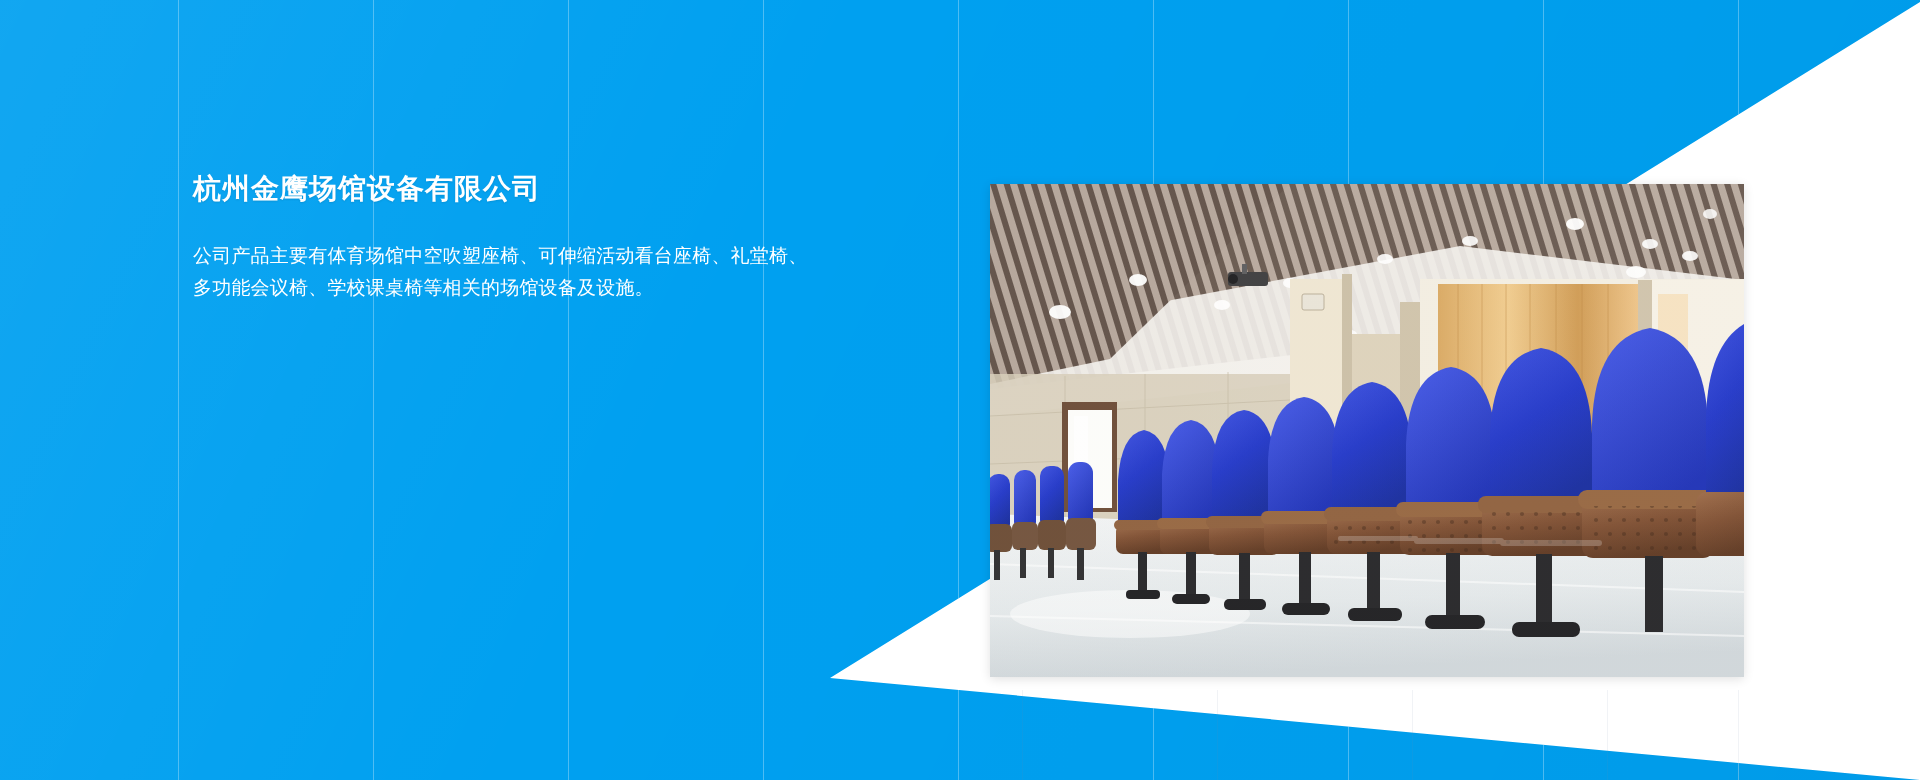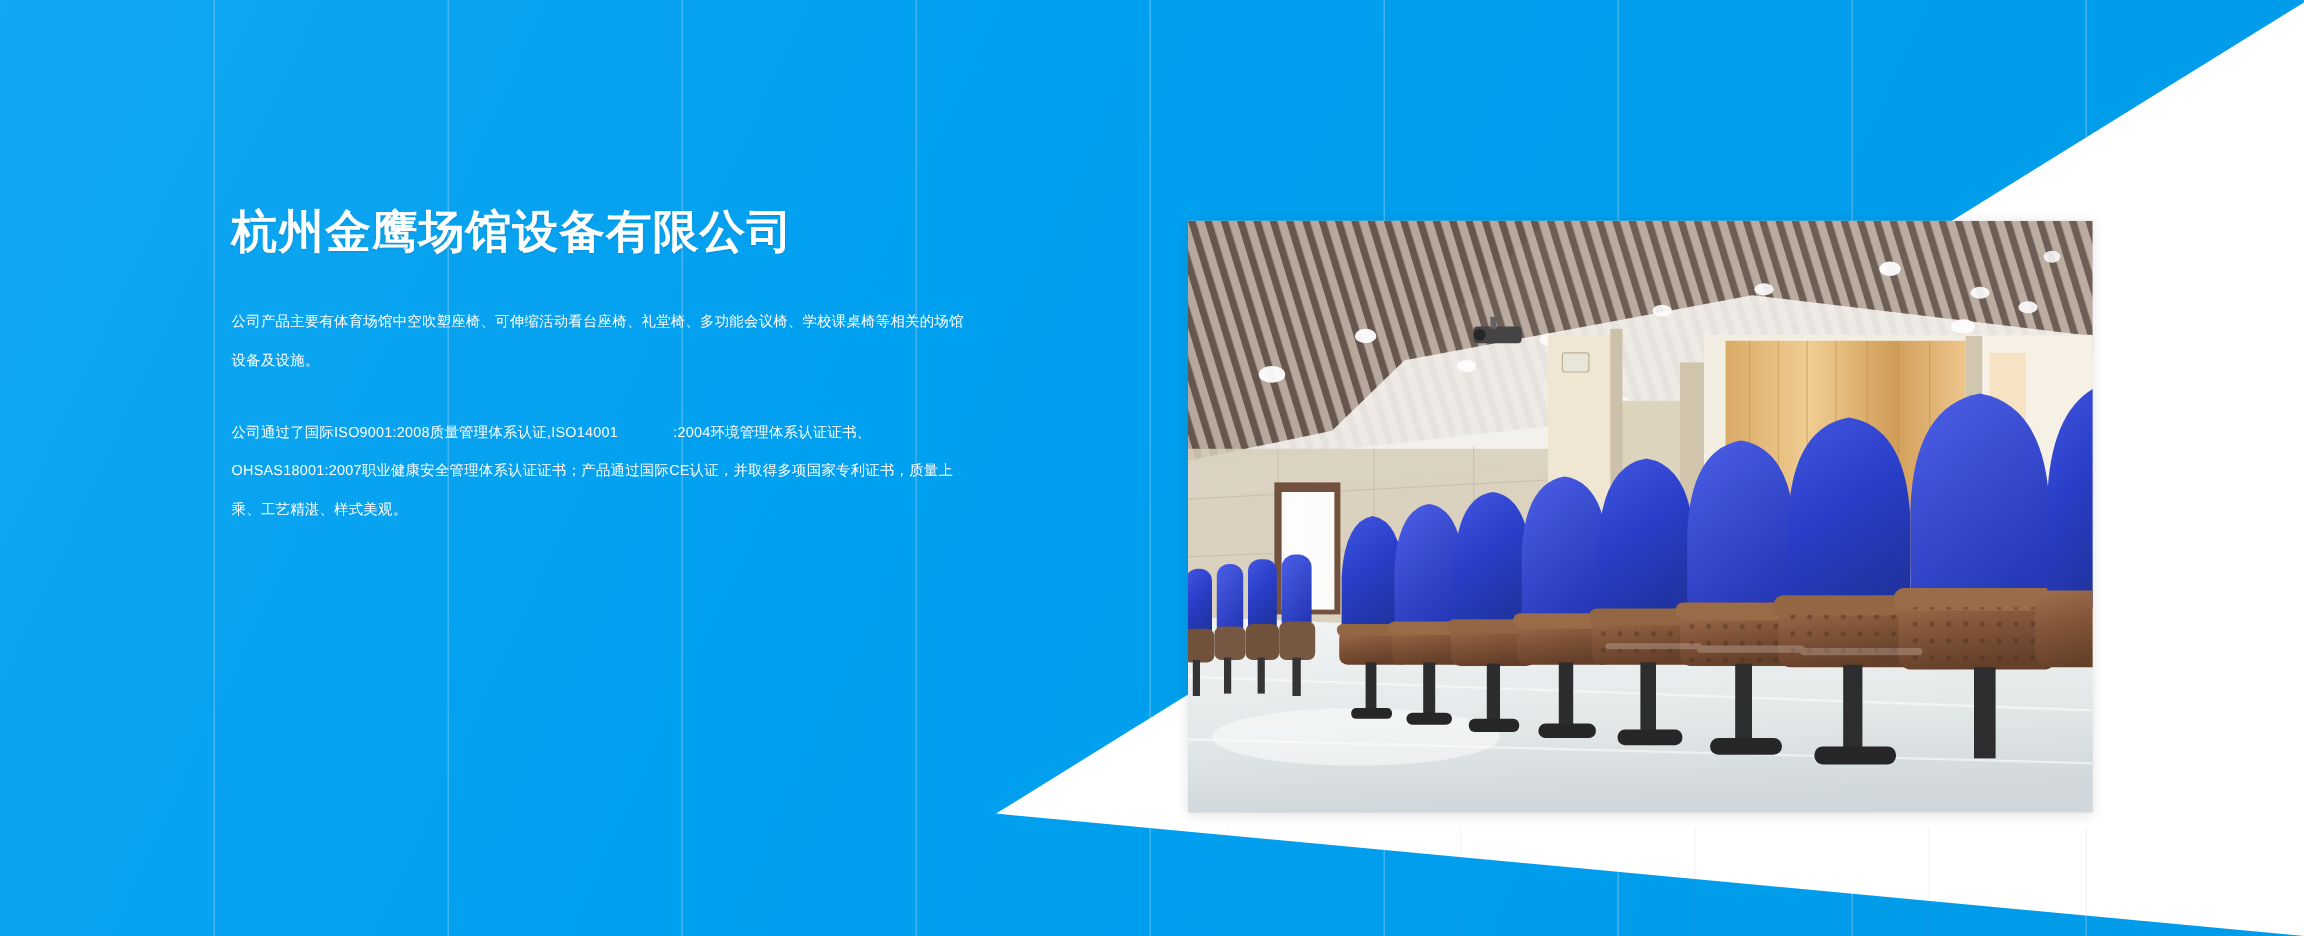--- a/index.html
+++ b/index.html
@@ -31,25 +31,25 @@
   .blue-panel .sheen{
     position:absolute;inset:0;
     background:linear-gradient(115deg,rgba(255,255,255,.07) 0%,rgba(255,255,255,0) 38%,rgba(0,0,0,.03) 100%);
   }
 
   
   .copy{
     position:absolute;left:193px;top:172px;width:620px;z-index:6;color:#ffffff;
   }
   .company-title{
-    font-size:38px;font-weight:bold;letter-spacing:1px;line-height:1.2;
+    font-size:28px;font-weight:bold;letter-spacing:1px;line-height:1.2;
     margin:0 0 34px 0;color:#ffffff;text-shadow:0 1px 2px rgba(0,0,0,.10);
   }
   .para{
-    font-size:12px;line-height:32px;margin:16px 0 28px 0;color:#ffffff;
+    font-size:19px;line-height:32px;margin:16px 0 28px 0;color:#ffffff;
     letter-spacing:.2px;font-weight:400;
   }
   .para:last-child{margin-bottom:0;}
   .gap-space{display:inline-block;width:46px;}
 
   
   .photo{
     position:absolute;left:990px;top:184px;width:754px;height:493px;z-index:7;
     overflow:hidden;background:#cfd6d9;
     box-shadow:0 2px 10px rgba(0,0,0,.12);
@@ -83,21 +83,20 @@
       <span class="vline" style="left:1738px;"></span>
     </div>
   </div>
 
   <div class="copy">
     <h1 class="company-title">杭州金鹰场馆设备有限公司</h1>
 
     <p class="para">公司产品主要有体育场馆中空吹塑座椅、可伸缩活动看台座椅、礼堂椅、多功能会议椅、学校课桌椅等相关的场馆设备及设施。</p>
 
 
-    <p class="para"><span>公司通过了国际ISO9001:2008质量管理体系认证,ISO14001</span><span class="gap-space"></span><span>:2004环境管理体系认证证书、OHSAS18001:2007职业健康安全管理体系认证证书；产品通过国际CE认证，并取得多项国家专利证书，质量上乘、工艺精湛、样式美观。</span></p>
   </div>
 
   <div class="photo">
     <svg viewBox="0 0 754 493" preserveAspectRatio="none">
       <defs>
         <linearGradient id="ceilWood" x1="0" y1="0" x2="1" y2="0.5">
           <stop offset="0" stop-color="#6d5b52"></stop>
           <stop offset="0.45" stop-color="#a2928a"></stop>
           <stop offset="1" stop-color="#c9bdb3"></stop>
         </linearGradient>

